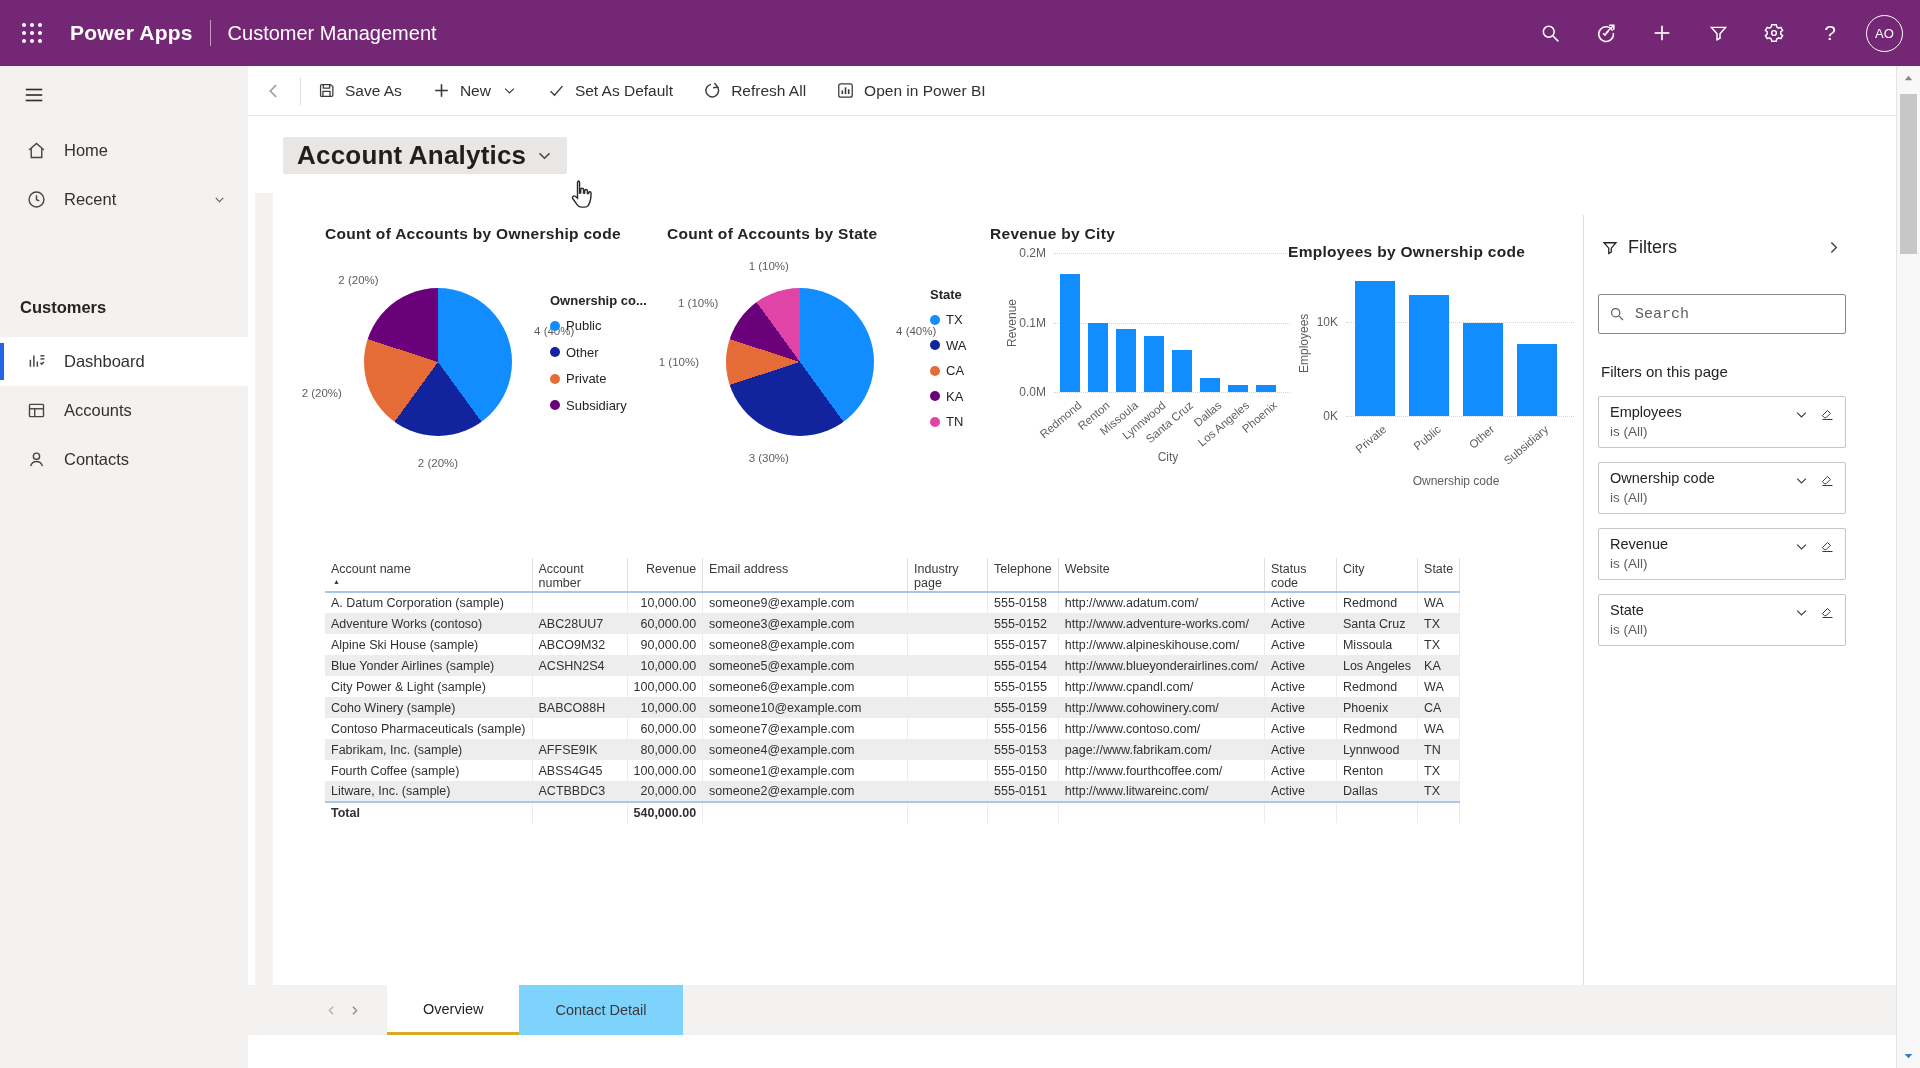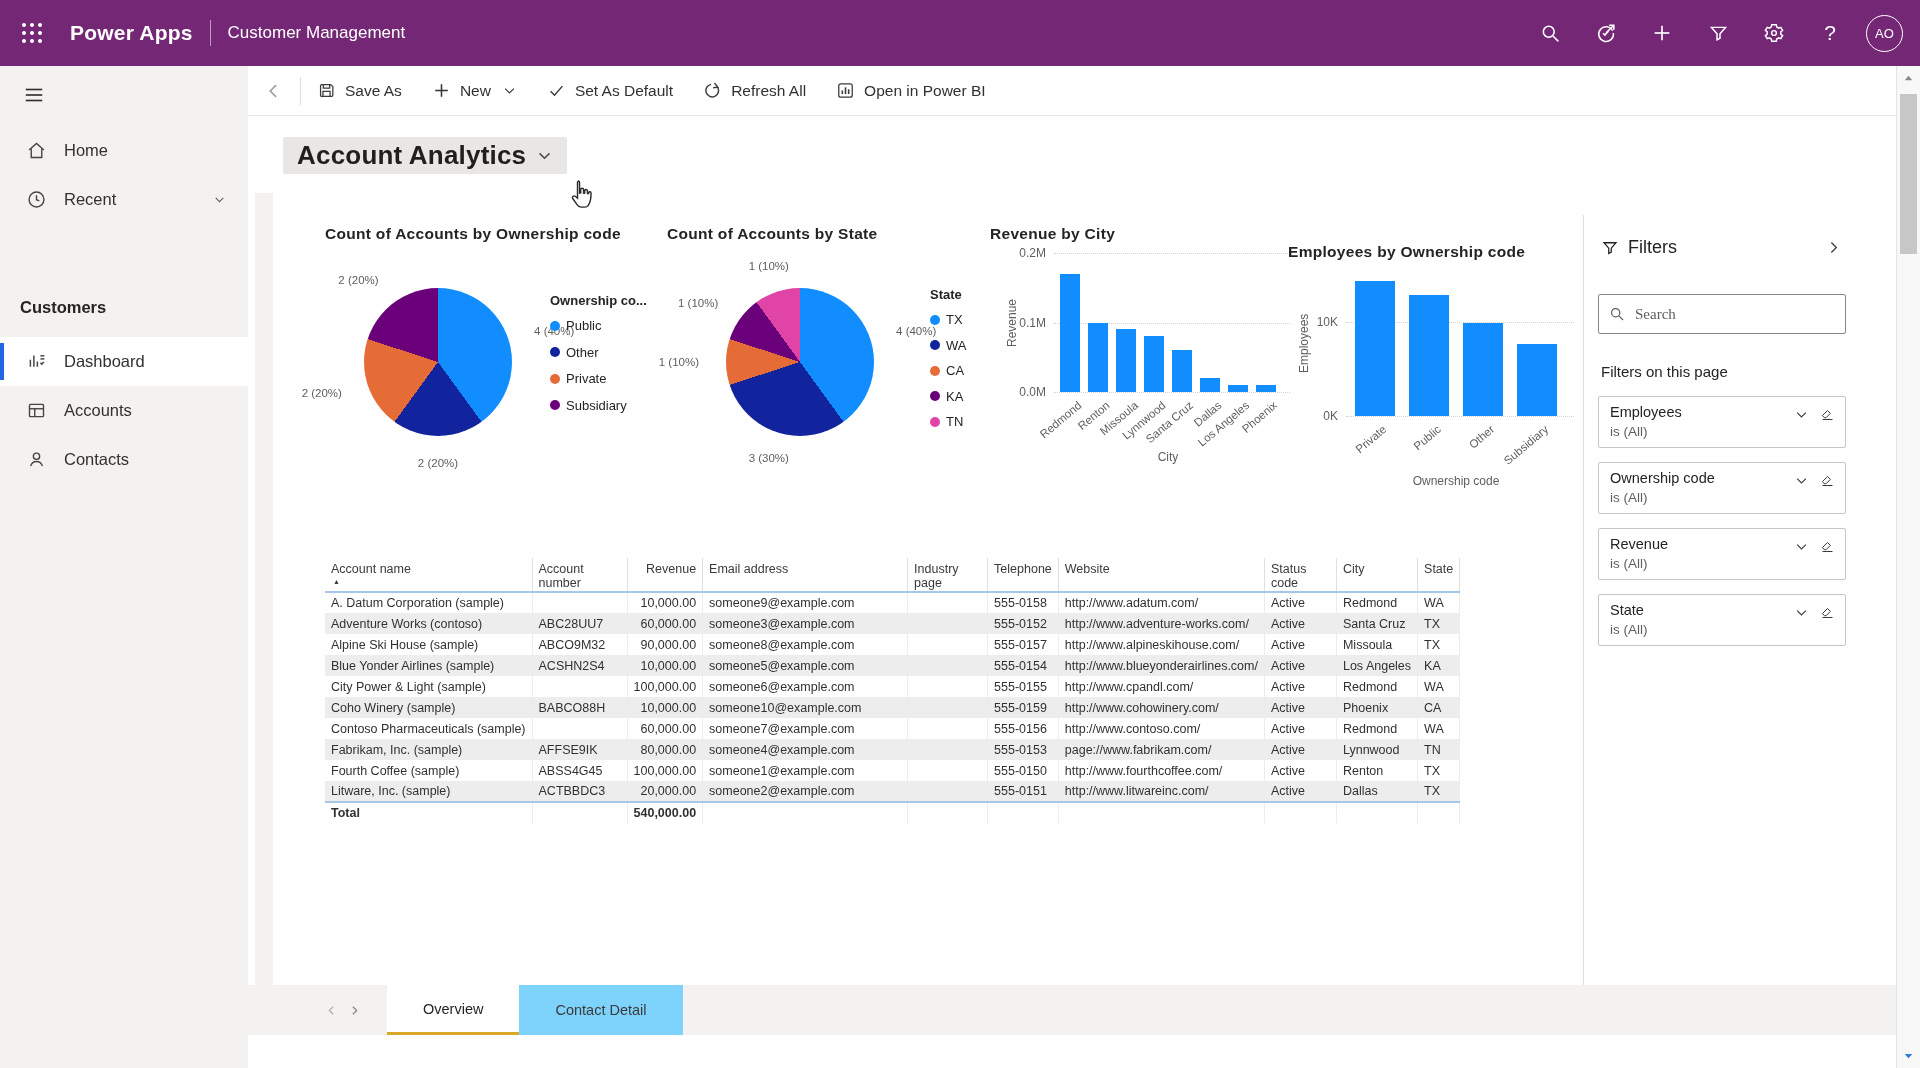--- a/index.html
+++ b/index.html
@@ -5,21 +5,21 @@
   *{margin:0;padding:0;box-sizing:border-box}
   html,body{width:1920px;height:1068px;overflow:hidden}
   body{font-family:"Liberation Sans",sans-serif;background:#fff;position:relative;color:#252423}
   svg{display:block}
 
   
   .hdr{position:absolute;left:0;top:0;width:1920px;height:66px;background:#742774;color:#fff;display:flex;align-items:center}
   .waffle{width:64px;height:66px;display:flex;align-items:center;justify-content:center;cursor:pointer}
   .appname{font-size:21px;font-weight:bold;letter-spacing:.2px;margin-left:6px}
   .hdr-div{width:1px;height:26px;background:rgba(255,255,255,.55);margin:0 17px}
-  .apptitle{font-size:17px}
+  .apptitle{font-size:20px}
   .hdr-right{margin-left:auto;display:flex;align-items:center}
   .hbtn{width:56px;height:66px;display:flex;align-items:center;justify-content:center;cursor:pointer;color:#fff}
   .avatar{width:37px;height:37px;border:1.6px solid #fff;border-radius:50%;display:flex;align-items:center;justify-content:center;font-size:13px;margin:0 17px 0 8px;cursor:pointer}
 
   
   .sidebar{position:absolute;left:0;top:66px;width:248px;bottom:0;background:#f3f2f1}
   .burger{position:absolute;left:14px;top:12px;width:40px;height:34px;display:flex;align-items:center;justify-content:center;cursor:pointer;color:#323130}
   .nav-item{position:absolute;left:0;width:248px;height:49px;display:flex;align-items:center;cursor:pointer;color:#323130;font-size:16.5px}
   .nav-item .ic{width:22px;margin:0 16px 0 26px;color:#484644}
   .nav-item .chev{margin-left:auto;margin-right:22px;color:#605e5c}
@@ -73,21 +73,21 @@
   tbody tr{cursor:pointer}
   tbody{border-bottom:2px solid #a6c7e8}
   tfoot td{font-weight:bold}
   .num{text-align:right}
 
   
   .filters{position:absolute;right:0;top:98px;width:313px;bottom:83px;background:#fff;border-left:1px solid #e1dfdd}
   .f-head{position:absolute;left:17px;top:22px;display:flex;align-items:center;gap:9px;font-size:18px;color:#252423}
   .f-collapse{position:absolute;right:54px;top:24px;color:#3b3a39;cursor:pointer}
   .f-search{position:absolute;left:14px;top:79px;width:248px;height:40px;border:1px solid #8a8886;border-radius:2px;display:flex;align-items:center;padding:0 10px;gap:10px}
-  .f-search input{border:none;outline:none;font-size:15px;color:#4d7c0f;width:100%;font-family:Liberation Serif, serif;background:transparent}
+  .f-search input{border:none;outline:none;font-size:15px;color:#4d7c0f;width:100%;font-family:Liberation Mono, monospace;background:transparent}
   .f-search input::placeholder{color:#605e5c}
   .f-sect{position:absolute;left:17px;top:148px;font-size:15px;color:#252423}
   .filter-card{position:absolute;left:14px;width:248px;height:52px;border:1px solid #c8c6c4;border-radius:2px;background:#fff;cursor:pointer}
   .fc-name{position:absolute;left:11px;top:7px;font-size:14.5px;color:#252423}
   .fc-val{position:absolute;left:11px;top:27px;font-size:13.5px;color:#605e5c}
   .fc-ic1{position:absolute;right:36px;top:10px;color:#3b3a39;cursor:pointer}
   .fc-ic2{position:absolute;right:10px;top:10px;color:#3b3a39;cursor:pointer}
 
   
   .tabbar{position:absolute;left:0;right:0;bottom:33px;height:50px;background:#f3f2f1;display:flex;align-items:stretch}

